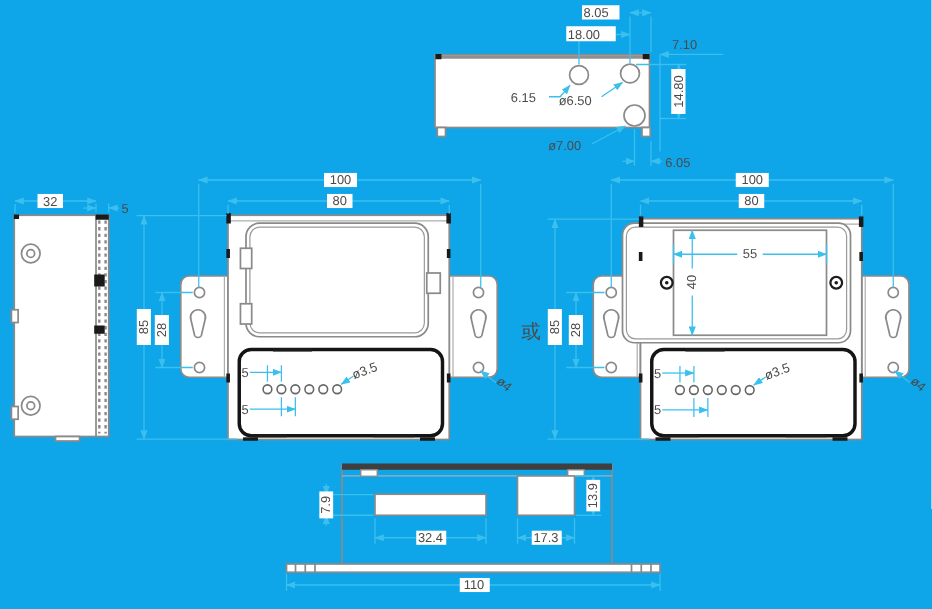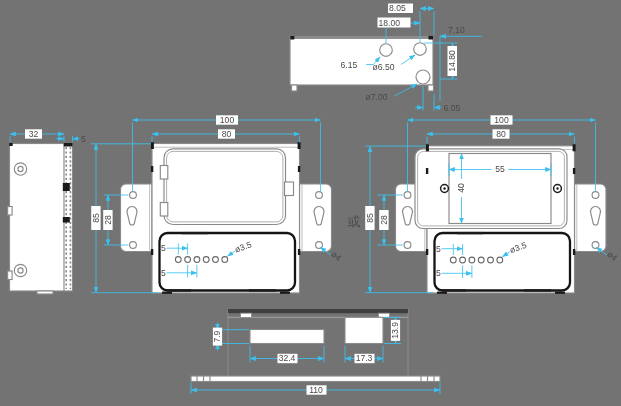--- a/index.html
+++ b/index.html
@@ -1,16 +1,16 @@
 <!DOCTYPE html>
 <html><head>
 <meta charset="utf-8">
 <style>
   html,body{margin:0;padding:0;background:#fff;}
-  .canvas{position:relative;width:621px;height:406px;background:#737373;overflow:hidden;}
+  .canvas{position:relative;width:621px;height:406px;background:#0ea5e9;overflow:hidden;}
   svg{display:block;}
   svg text{font-family:"Liberation Sans",sans-serif;font-size:8.6px;fill:#4a4a4a;}
   svg text.big{font-size:13px;}
   .ln{stroke:#8a8a8a;stroke-width:1.15;fill:none;}
   .lnf{stroke:#8a8a8a;stroke-width:1.15;fill:#fff;}
   .ln2{stroke:#adadad;stroke-width:0.8;fill:none;}
   .bk{fill:#1a1a1a;stroke:none;}
   .bkl{stroke:#1a1a1a;stroke-width:2.3;fill:none;}
   .bold{stroke:#141414;stroke-width:2.3;fill:#fff;}
   .dim{stroke:#3bc0ee;stroke-width:0.85;fill:none;}

